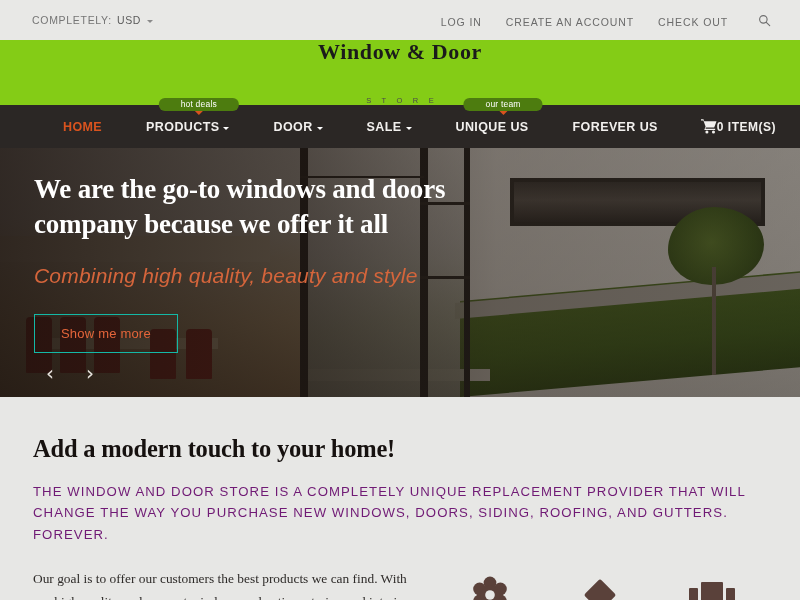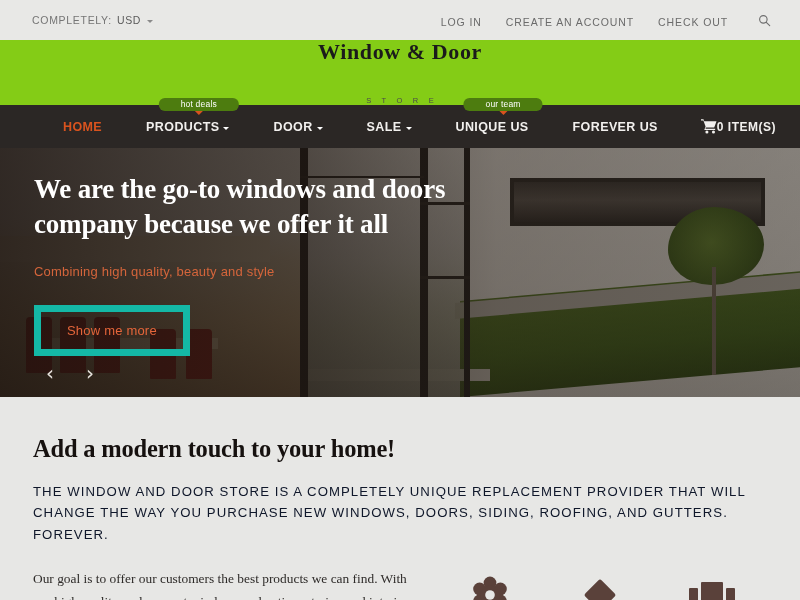--- a/index.html
+++ b/index.html
@@ -255,29 +255,30 @@
   .hero-title {
     font-family: "Liberation Serif", serif;
     font-size: 27px;
     font-weight: bold;
     color: #ffffff;
     line-height: 1.28;
     letter-spacing: -0.2px;
   }
   .hero-sub {
     margin-top: 23px;
-    font-size: 13px;
+    font-size: 21px;
     color: #d5653b;
     letter-spacing: 0.2px;
     font-weight: normal;
+    font-style: italic;
   }
   .hero-cta {
     margin-top: 26px;
     display: inline-block;
-    border: 7px solid #14b8a6;
+    border: 1px solid #14b8a6;
     color: #e4653a;
     background: transparent;
     font-size: 13px;
     padding: 11px 26px;
     letter-spacing: 0.2px;
     cursor: pointer;
     font-family: "Liberation Sans", sans-serif;
   }
   .hero-arrows {
     position: absolute;
@@ -306,21 +307,21 @@
   .content-title {
     font-family: "Liberation Serif", serif;
     font-size: 24.5px;
     font-weight: bold;
     color: #16110f;
     letter-spacing: -0.2px;
   }
   .content-lead {
     margin-top: 18px;
     font-size: 13.2px;
-    color: #0f172a;
+    color: #701a75;
     letter-spacing: 1.05px;
     line-height: 1.62;
     max-width: 740px;
   }
   .content-cols {
     display: flex;
     margin-top: 23px;
   }
   .content-body {
     width: 392px;

